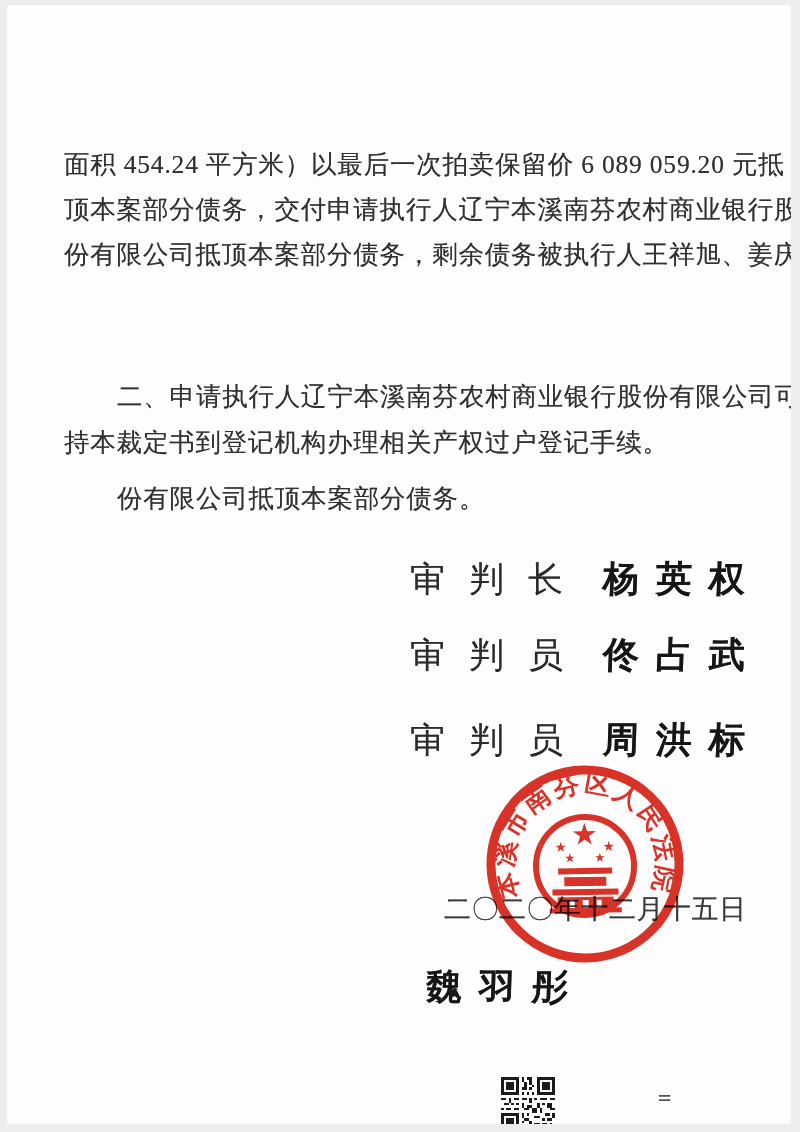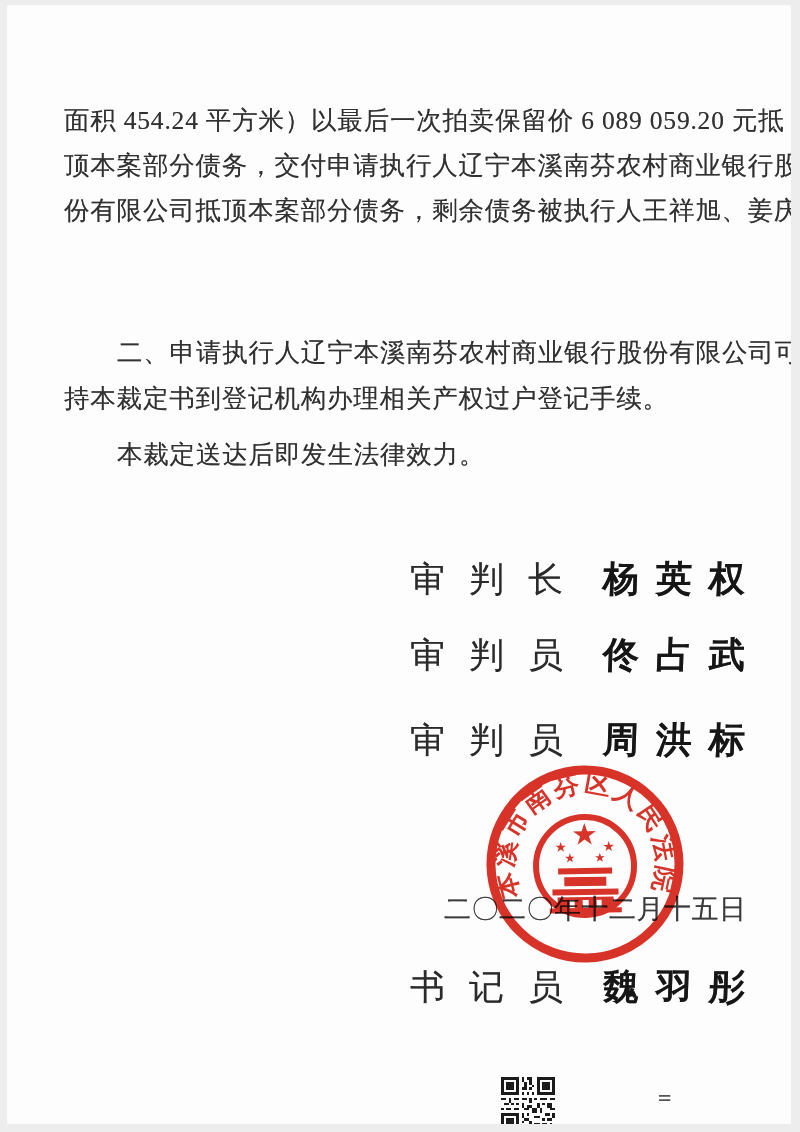--- a/index.html
+++ b/index.html
@@ -13,20 +13,21 @@
     position:absolute;left:7px;top:5px;width:784px;height:1119px;
     background:#fdfdfd;overflow:hidden;
     box-shadow:inset 0 0 2px rgba(0,0,0,0.04);
   }
   
   .bline{
     position:absolute;left:57px;width:690px;height:40px;
     font-size:25.5px;letter-spacing:0.8px;color:#313131;
     white-space:nowrap;
     text-shadow:0 0 0.5px rgba(40,40,40,0.55);
+    margin-top:44px;
   }
   .bline.indent{left:110px;width:637px;}
   .l0{top:98px;}.l1{top:143px;}.l2{top:188px;}.l3{top:233px;}
   .l4{top:279px;}.l5{top:330px;}.l6{top:376px;}.l7{top:432px;}
   
   .sigrow{
     position:absolute;left:403px;display:flex;align-items:baseline;
     white-space:nowrap;color:#1d1d1d;
   }
   .sig-role{
@@ -63,21 +64,21 @@
 </head>
 <body>
 
 <div class="paper">
 
   <div class="bline l0">面积 454.24 平方米）以最后一次拍卖保留价 6 089 059.20 元抵</div>
   <div class="bline l2">份有限公司抵顶本案部分债务，剩余债务被执行人王祥旭、姜庆</div>
   <div class="bline l1">顶本案部分债务，交付申请执行人辽宁本溪南芬农村商业银行股</div>
   <div class="bline l5 indent">二、申请执行人辽宁本溪南芬农村商业银行股份有限公司可</div>
   <div class="bline l6">持本裁定书到登记机构办理相关产权过户登记手续。</div>
-  <div class="bline l7 indent">本裁定送达后即发生法律效力。</div>
+  <div class="bline l7 indent">份有限公司抵顶本案部分债务。</div>
 
   <div class="sigrow s0">
     <span class="sig-role">审判长</span>
     <span class="sig-name">杨英权</span>
   </div>
   <div class="sigrow s1">
     <span class="sig-role">审判员</span>
     <span class="sig-name">佟占武</span>
   </div>
   <div class="sigrow s2">
@@ -110,21 +111,20 @@
       <rect x="75" y="133" width="66" height="6"></rect>
       <rect x="80" y="141" width="56" height="11"></rect>
       <rect x="92" y="144" width="5" height="8" fill="#ffffff"></rect>
       <rect x="105" y="144" width="6" height="8" fill="#ffffff"></rect>
       <rect x="119" y="144" width="5" height="8" fill="#ffffff"></rect>
       <rect x="72" y="152" width="72" height="5"></rect>
     </g>
   </svg>
 
   <div class="sigrow clerk-row">
-    <span class="sig-role">书记员</span>
     <span class="sig-name">魏羽彤</span>
   </div>
 
   <svg class="qr" viewBox="0 0 21 21" shape-rendering="crispEdges">
     <g fill="#1b1b1b">
       <rect x="0" y="0" width="7" height="7"></rect>
         <rect x="14" y="0" width="7" height="7"></rect>
         <rect x="0" y="14" width="7" height="7"></rect>
     </g>
     <g fill="#ffffff">

